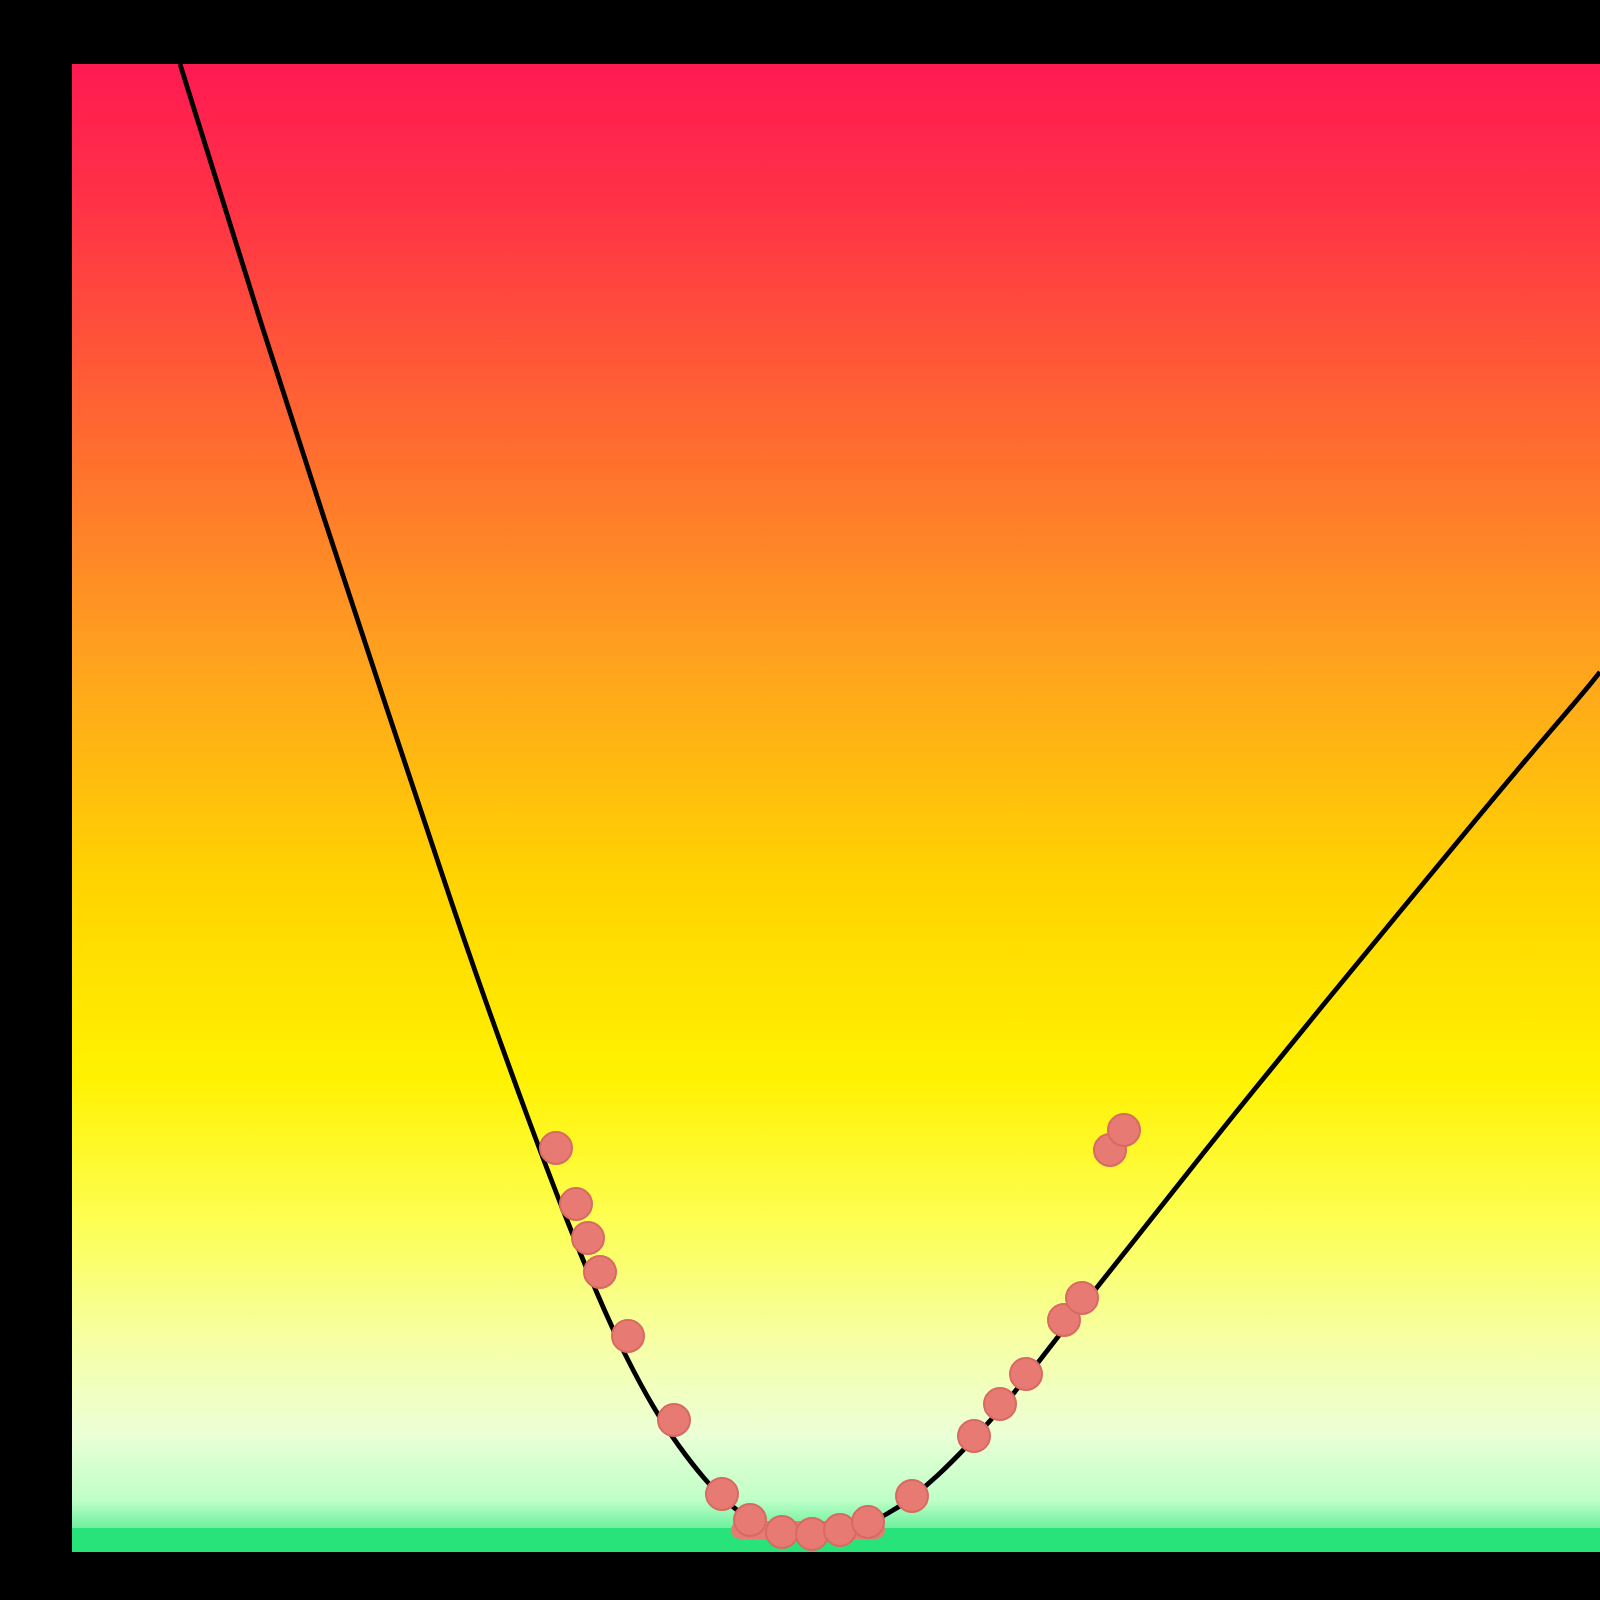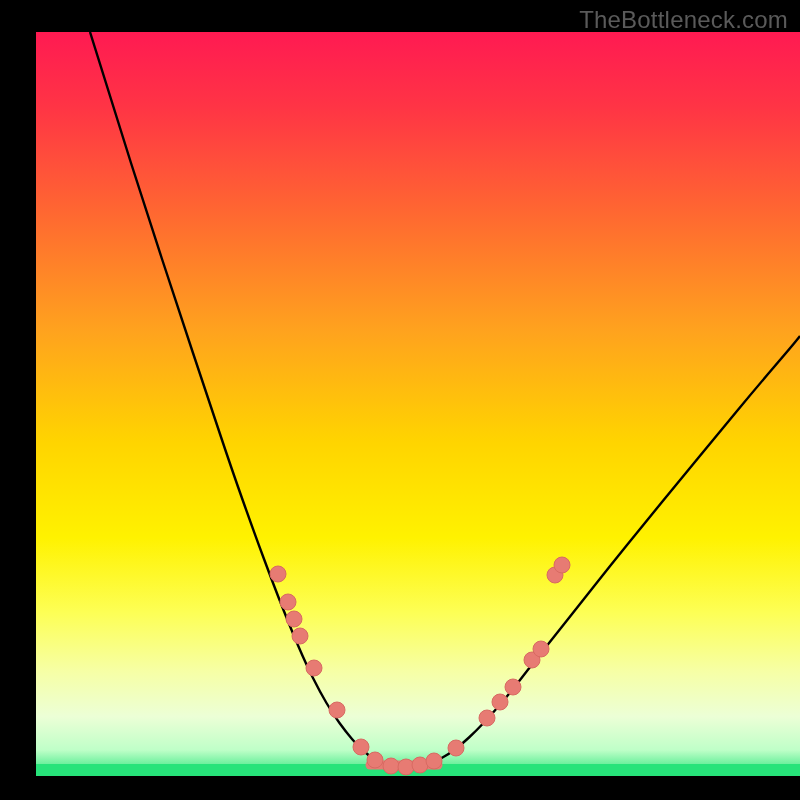--- a/index.html
+++ b/index.html
@@ -30,21 +30,20 @@
   svg {
     position: absolute;
     top: 0;
     left: 0;
   }
 </style>
 </head>
 <body>
 
 <div class="stage">
-  <div class="watermark">TheBottleneck.com</div>
   <svg id="chart-svg" width="800" height="800" viewBox="0 0 800 800">
     <defs>
       <linearGradient id="bg-grad" x1="0" y1="0" x2="0" y2="1">
           <stop offset="0%" stop-color="#ff1a52"></stop>
           <stop offset="10%" stop-color="#ff3445"></stop>
           <stop offset="25%" stop-color="#ff6a30"></stop>
           <stop offset="40%" stop-color="#ffa21e"></stop>
           <stop offset="55.00000000000001%" stop-color="#ffd400"></stop>
           <stop offset="68%" stop-color="#fff200"></stop>
           <stop offset="78%" stop-color="#fdff55"></stop>

